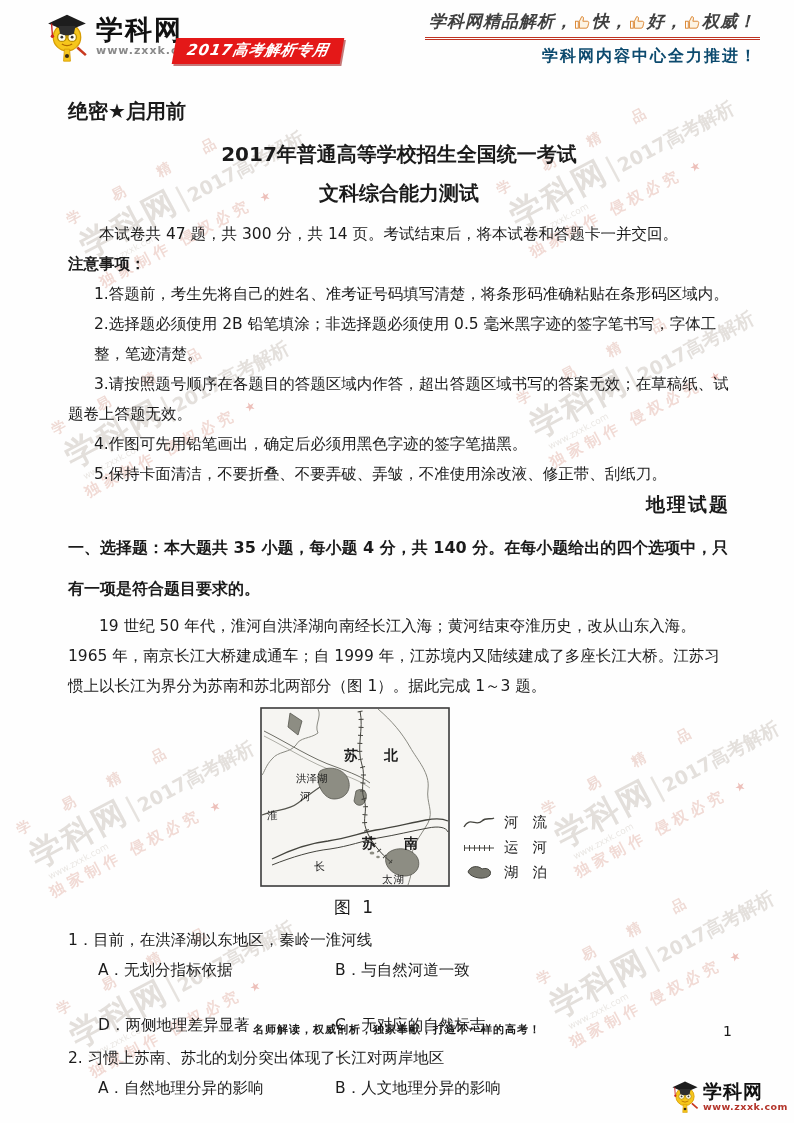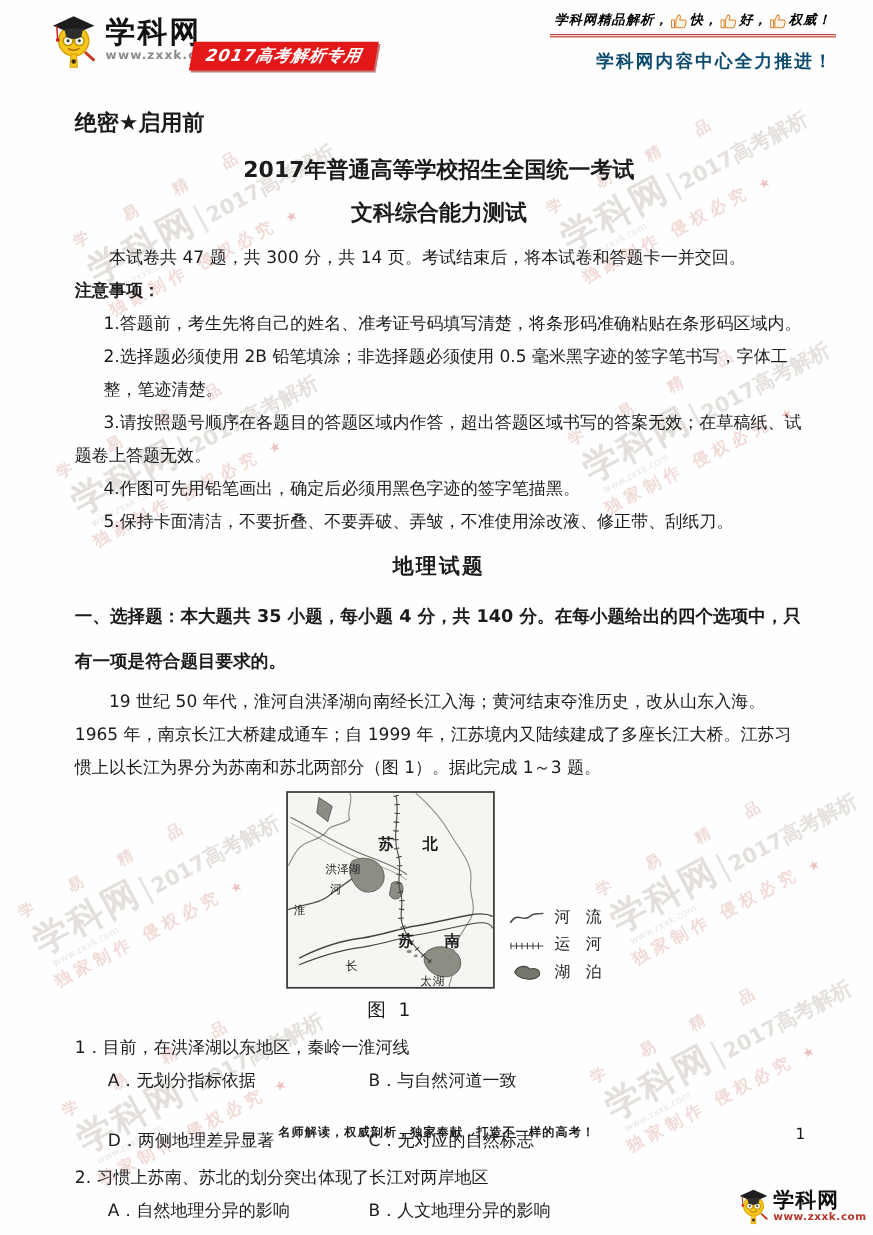--- a/index.html
+++ b/index.html
@@ -23,38 +23,38 @@
   .header-logo { position:absolute; left:40px; top:8px; display:flex; align-items:flex-start; z-index:3; }
   .mascot { width:54px; height:60px; }
   .logo-col { margin-left:2px; margin-top:8px; }
   .logo-brand { font-size:27px; font-weight:bold; letter-spacing:2px; color:#111; line-height:28px; }
   .logo-url { font-size:11px; font-weight:bold; color:#8a8a8a; letter-spacing:1px; }
   .badge { position:absolute; left:174px; top:38px; z-index:3;
            background:#e41818; color:#fff; font-weight:bold; font-style:italic;
            font-size:15px; padding:3px 13px 4px; transform:skewX(-10deg);
            box-shadow:2px 2px 0 rgba(150,10,10,.55); letter-spacing:1px; }
   .slogan1 { position:absolute; right:34px; top:10px; z-index:3; display:flex; align-items:center;
-             color:#000000; font-weight:bold; font-style:italic; font-size:12px;
+             color:#404040; font-weight:bold; font-style:italic; font-size:17px;
              font-family:"DejaVu Serif","Liberation Serif",serif;
              border-bottom:3px double #bf3322; padding:0 4px 4px; letter-spacing:1px; }
   .thumb { width:17px; height:16px; margin:0 1px; }
   .slogan2 { position:absolute; right:36px; top:46px; z-index:3; color:#0c4a6e;
              font-weight:bold; font-size:16px; letter-spacing:2px; }
 
   
   .content { position:absolute; left:68px; right:64px; top:96px; z-index:2;
              font-size:15.5px; line-height:30px; }
   .secrecy { font-size:20px; font-weight:bold; }
   .title { text-align:center; font-size:20px; font-weight:bold; margin-top:13px; }
   .subtitle { text-align:center; font-size:20px; font-weight:bold; margin-top:9px; }
   .intro { margin-top:11px; text-indent:2em; }
   .notice-title { font-weight:bold; }
   .notice { padding-left:26px; }
   .notice.flush-wrap { padding-left:0; text-indent:26px; }
-  .section-title { text-align:center; font-size:19px; font-weight:bold; letter-spacing:2px; margin-top:12px;font-family:Liberation Mono, monospace; }
+  .section-title { text-align:right; font-size:19px; font-weight:bold; letter-spacing:2px; margin-top:0; }
   .section-intro { font-weight:bold; font-size:16px; line-height:41px; margin-top:8px; }
   .passage { text-indent:2em; margin-top:2px; }
 
   
   .figure { position:relative; width:310px; margin:6px 0 0 192px; z-index:2; }
   .map-svg { width:190px; height:180px; display:block; background:#f6f5f2; }
   .legend { position:absolute; left:202px; top:102px; }
   .legend-row { display:flex; align-items:center; height:25px; }
   .legend-icon { width:34px; height:18px; margin-right:8px; flex:0 0 auto; }
   .legend-label { font-size:14.5px; letter-spacing:14px; color:#222; white-space:nowrap; }

